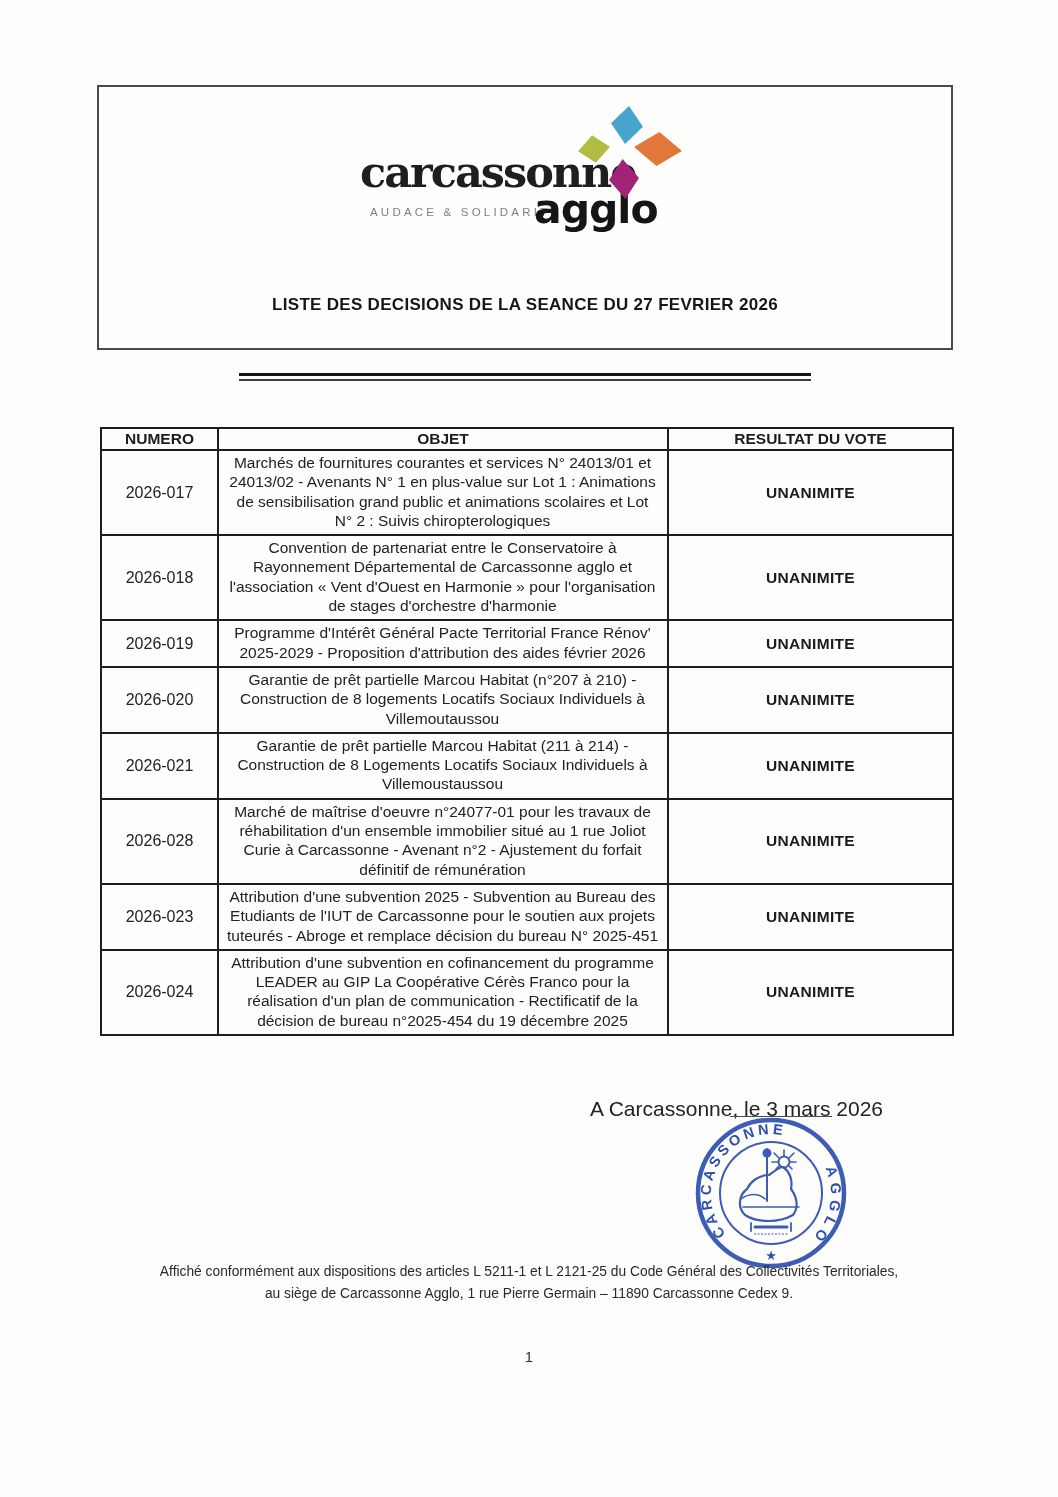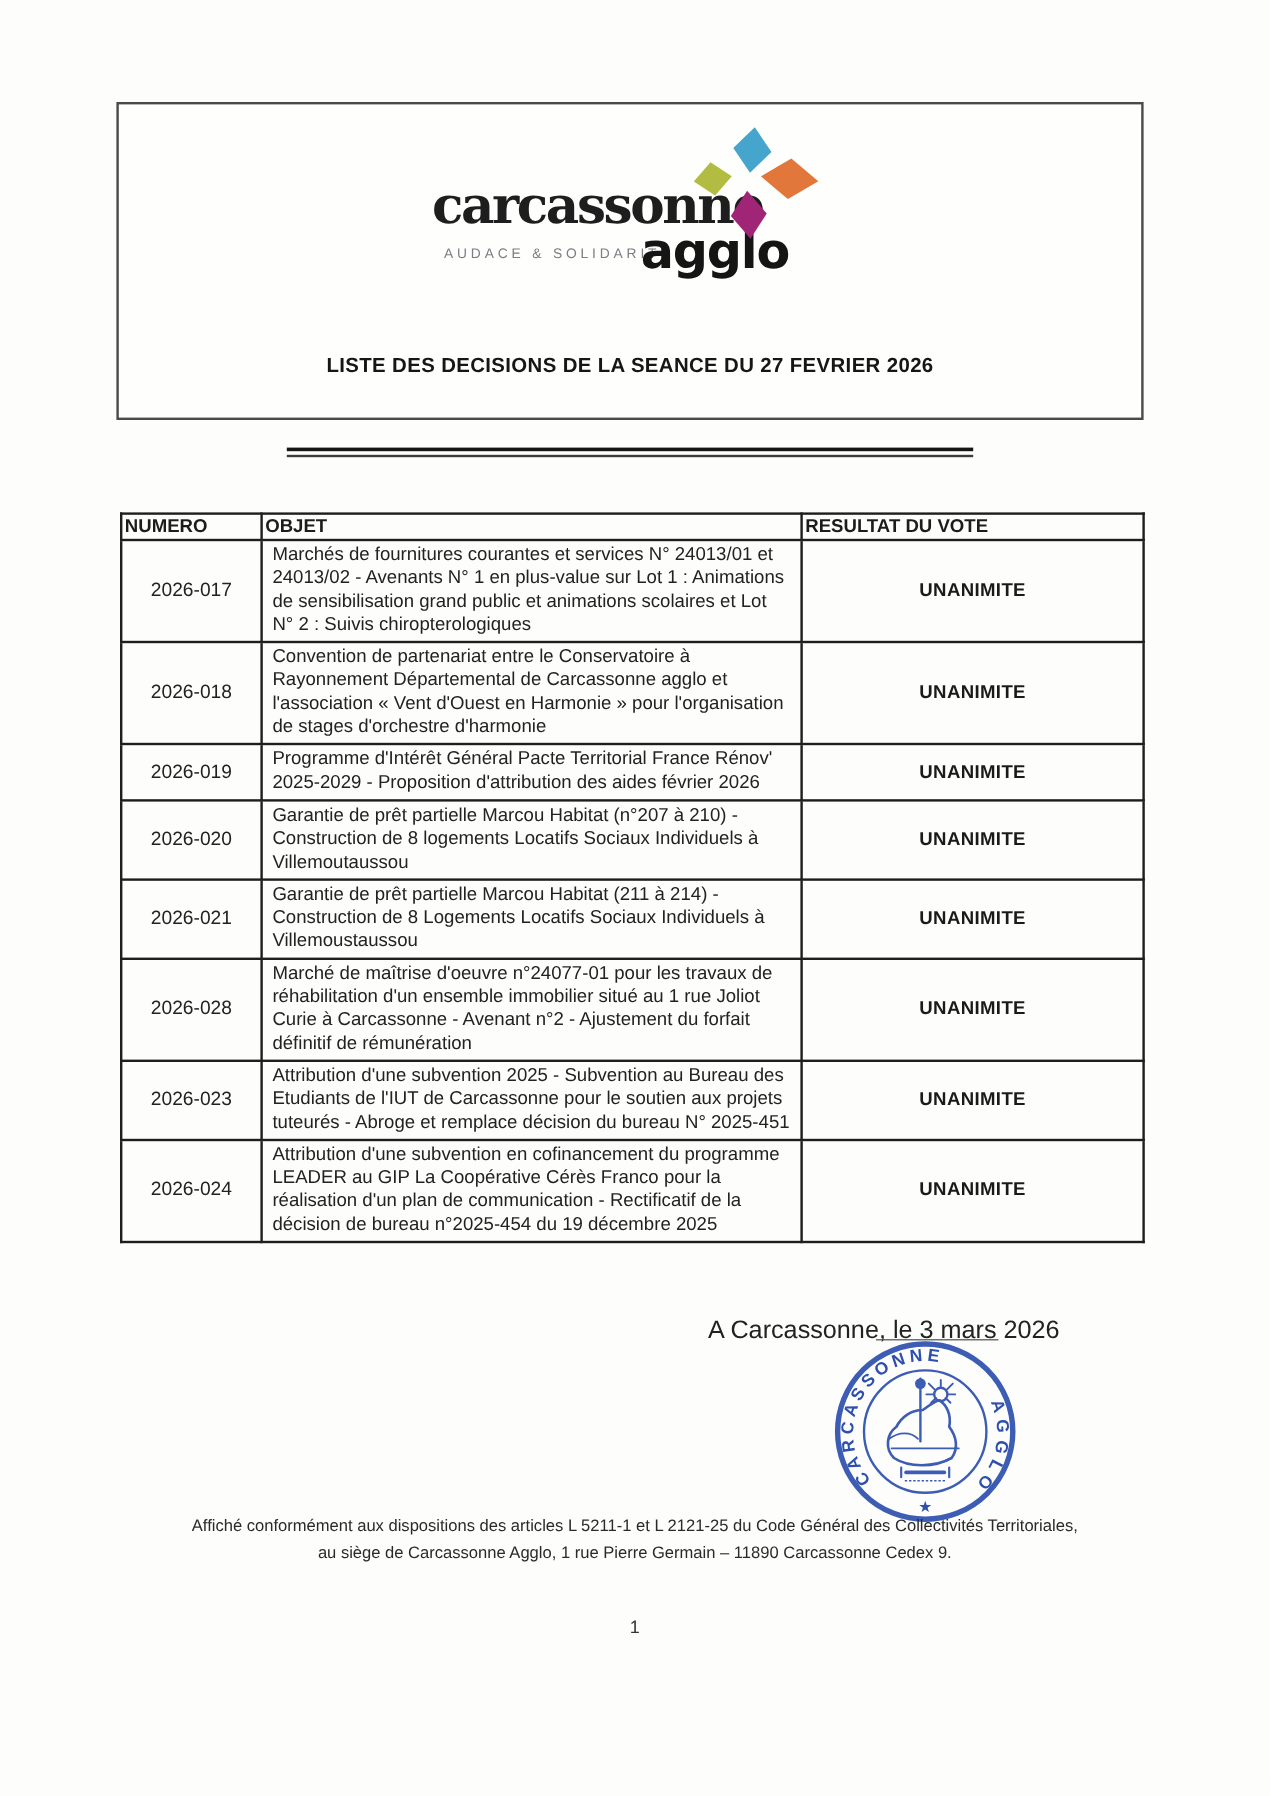--- a/index.html
+++ b/index.html
@@ -68,29 +68,29 @@
   }
   table.decisions col.c-num { width: 117px; }
   table.decisions col.c-obj { width: 450px; }
   table.decisions col.c-vote { width: 285px; }
   table.decisions th, table.decisions td {
     border: 2px solid #1e1e1e;
   }
   table.decisions th {
     height: 22px;
     font-size: 15.5px; font-weight: bold;
-    text-align: left; vertical-align: middle;
+    text-align: center; vertical-align: middle;
     padding: 1px 2px;
   }
   td.cell-num {
     text-align: center; vertical-align: middle;
     font-size: 16px; color: #222;
   }
   td.cell-obj {
-    text-align: left; vertical-align: top;
+    text-align: center; vertical-align: top;
     padding: 2px 9px 4px 8px;
     line-height: 19.3px; color: #222;
   }
   td.cell-vote {
     text-align: center; vertical-align: middle;
     font-weight: bold; font-size: 15.5px; letter-spacing: 0.3px; color: #1a1a1a;
   }
 
   
   .closing {

